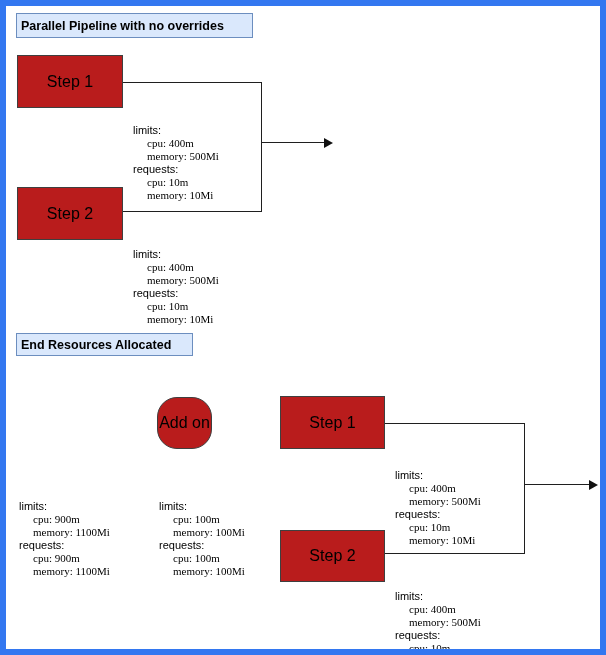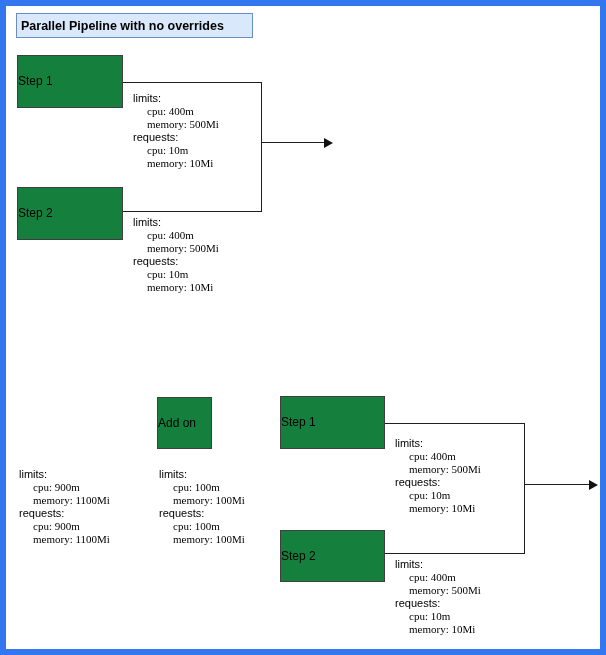--- a/index.html
+++ b/index.html
@@ -18,56 +18,56 @@
     background:#DAE8FC;
     border:1px solid #6C8EBF;
     box-sizing:border-box;
     font-weight:bold;
     font-size:12.5px;
     display:flex; align-items:center;
     padding-left:4px;
     white-space:nowrap;
   }
   .node {
-    background:#15803d;
+    background:#b91c1c;
     border:1px solid #3f3f3f;
     box-sizing:border-box;
-    display:flex; align-items:center; justify-content:flex-start;
+    display:flex; align-items:center; justify-content:center;
     text-align:center;
-    font-size:12px;
+    font-size:16px;
     line-height:1.35;
   }
   .bracket {
     box-sizing:border-box;
     border:1px solid #1f1f1f;
     border-left:none;
   }
   .arrow-line { height:0; border-top:1.5px solid #1f1f1f; }
   .arrow-head {
     width:0; height:0; display:block;
     border-left:9px solid #111;
     border-top:5px solid transparent;
     border-bottom:5px solid transparent;
   }
-  .res { font-size:11px; line-height:13px; white-space:nowrap; }
+  .res { font-size:11px; line-height:13px; white-space:nowrap;margin-top:32px; }
   .res .ind { padding-left:14px;font-family:Liberation Serif, serif; }
 
   
   #t1   { left:10px;  top:7px;   width:237px; height:25px; }
   #s1a  { left:11px;  top:49px;  width:106px; height:53px; }
   #s2a  { left:11px;  top:181px; width:106px; height:53px; }
   #br1  { left:117px; top:76px;  width:139px; height:130px; }
   #al1  { left:256px; top:136px; width:62px; }
   #ah1  { left:318px; top:132px; }
   #r1a  { left:127px; top:86px;  }
   #r2a  { left:127px; top:210px; }
 
   #t2   { left:10px;  top:327px; width:177px; height:23px; }
   #lite { left:10px;  top:391px; width:54px;  height:52px; }
-  #addon{ left:151px; top:391px; width:55px;  height:52px; }
+  #addon{ left:151px; top:391px; width:55px;  height:52px;border-radius:20px; }
   #rle  { left:13px;  top:462px; }
   #rao  { left:153px; top:462px; }
   #s1b  { left:274px; top:390px; width:105px; height:53px; }
   #s2b  { left:274px; top:524px; width:105px; height:52px; }
   #br2  { left:379px; top:417px; width:140px; height:131px; }
   #al2  { left:519px; top:478px; width:64px; }
   #ah2  { left:583px; top:474px; }
   #r1b  { left:389px; top:431px; }
   #r2b  { left:389px; top:552px; }
 </style>
@@ -101,20 +101,21 @@
 
   <div id="r2a" class="abs res">
     <div class="rl">limits:</div>
     <div class="rl ind">cpu: 400m</div>
     <div class="rl ind">memory: 500Mi</div>
     <div class="rl">requests:</div>
     <div class="rl ind">cpu: 10m</div>
     <div class="rl ind">memory: 10Mi</div>
   </div>
 
+  <div id="t2" class="abs title">End Resources Allocated</div>
 
 
   <div id="addon" class="abs node">
     <span>Add on</span>
   </div>
 
   <div id="rle" class="abs res">
     <div class="rl">limits:</div>
     <div class="rl ind">cpu: 900m</div>
     <div class="rl ind">memory: 1100Mi</div>

